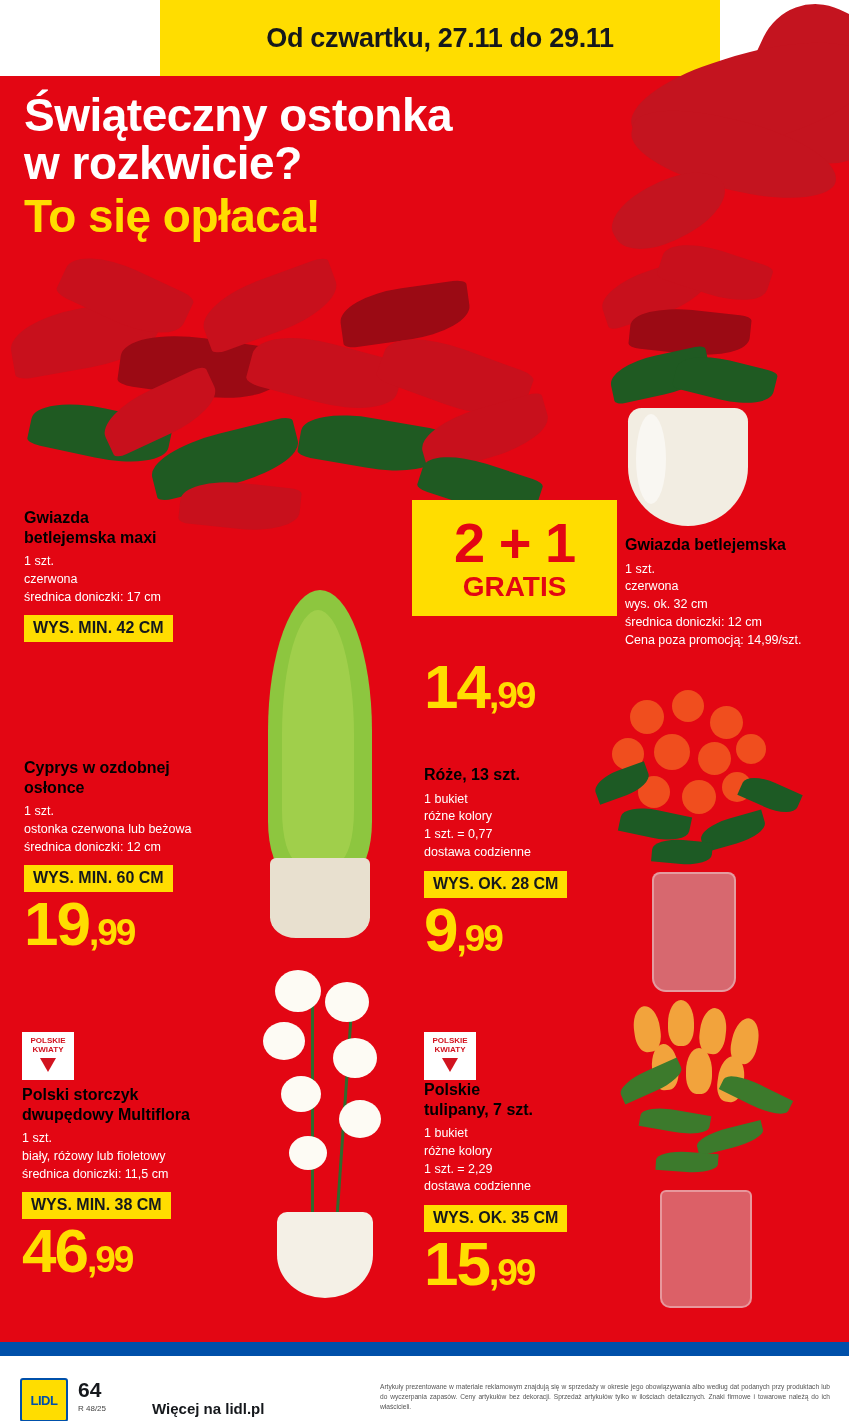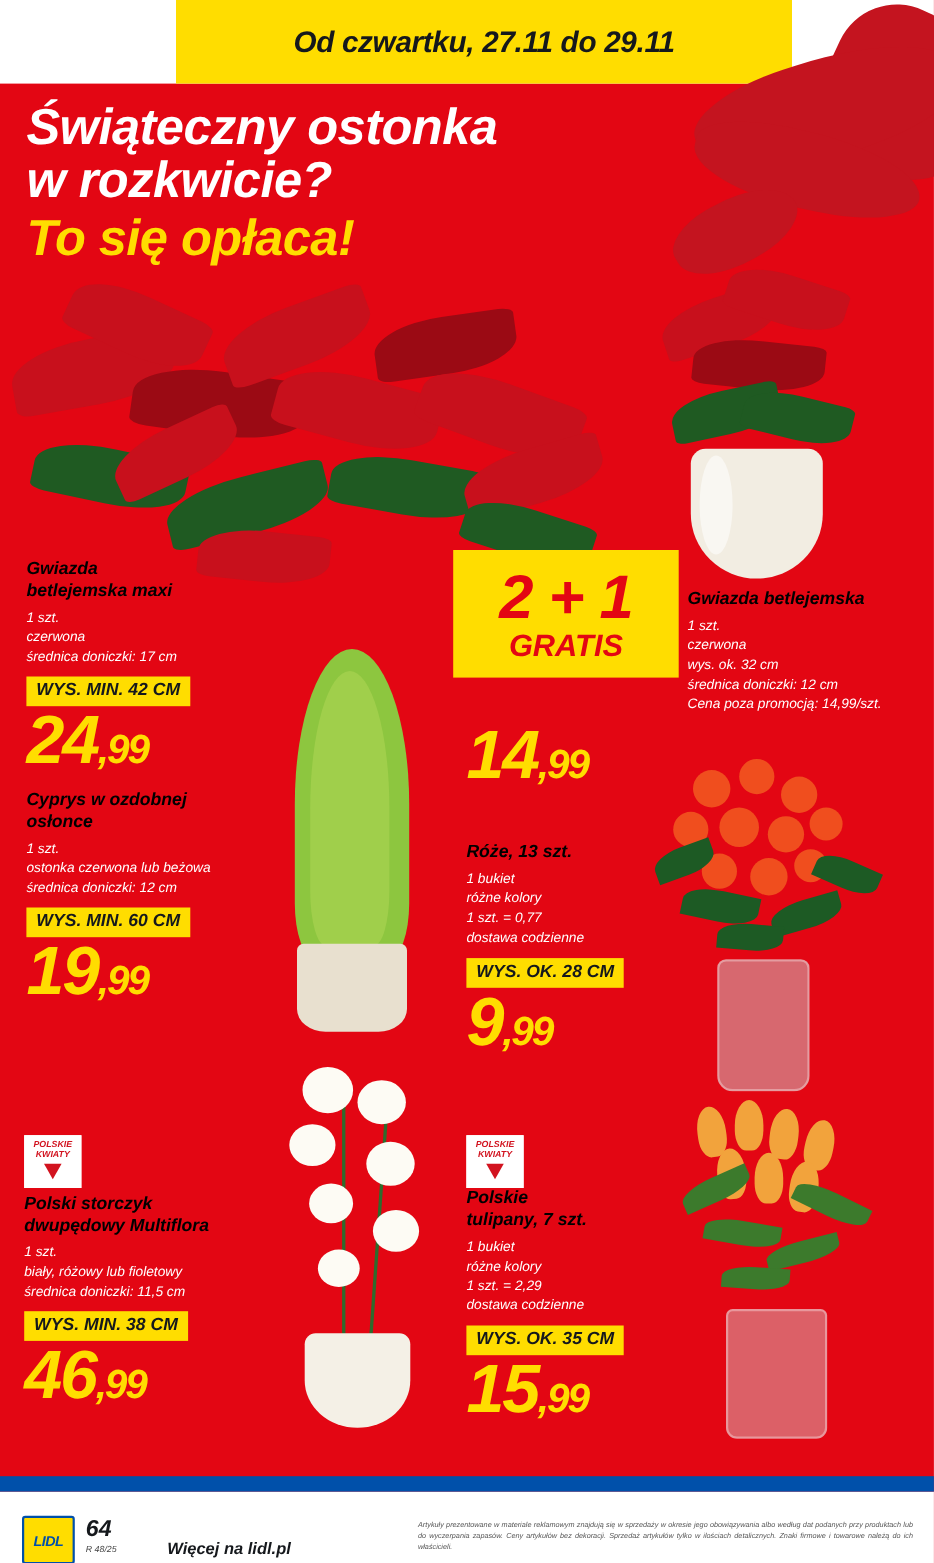--- a/index.html
+++ b/index.html
@@ -8,21 +8,20 @@
     font-family: "Liberation Sans", sans-serif;
     background: #ffffff;
     overflow: hidden;
     position: relative;
   }
   .page {
     position: relative;
     width: 849px; height: 1421px;
     background: #e30613;
     overflow: hidden;
-    font-style: italic;
   }
 
   
   .top-strip {
     position: absolute; left: 0; top: 0; width: 849px; height: 76px;
     background: #ffffff;
   }
   .date-badge {
     position: absolute; left: 160px; top: 0; width: 560px; height: 76px;
     background: #ffdd00;
@@ -237,23 +236,20 @@
 
   <div class="block" style="left:24px; top:508px; width:210px;">
     <div class="p-title">
       <span>Gwiazda</span><br>
       <span>betlejemska maxi</span>
     </div>
     <div class="p-desc" style="white-space:pre-line;">1 szt.
 czerwona
 średnica doniczki: 17 cm</div>
     <div class="size-badge">WYS. MIN. 42 CM</div>
-    <div class="price">
-      <span class="int">24</span><span class="dec">,99</span>
-    </div>
   </div>
 
   <div class="promo">
     <div class="big">2 + 1</div>
     <div class="small">GRATIS</div>
   </div>
 
   <div class="block" style="left:625px; top:535px; width:215px;">
     <div class="p-title">Gwiazda betlejemska</div>
     <div class="p-desc" style="white-space:pre-line;">1 szt.
@@ -265,21 +261,21 @@
   <div class="block price" style="left:424px; top:655px;">
     <span class="int white">14</span><span class="dec white">,99</span>
   </div>
 
   <div class="cypress">
     <div class="body"></div>
     <div class="body2"></div>
     <div class="pot"></div>
   </div>
 
-  <div class="block" style="left:24px; top:718px; width:200px;">
+  <div class="block" style="left:24px; top:758px; width:200px;">
     <div class="p-title">
       <span>Cyprys w ozdobnej</span><br>
       <span>osłonce</span>
     </div>
     <div class="p-desc" style="white-space:pre-line;">1 szt.
 ostonka czerwona lub beżowa
 średnica doniczki: 12 cm</div>
     <div class="size-badge">WYS. MIN. 60 CM</div>
     <div class="price">
       <span class="int">19</span><span class="dec">,99</span>

